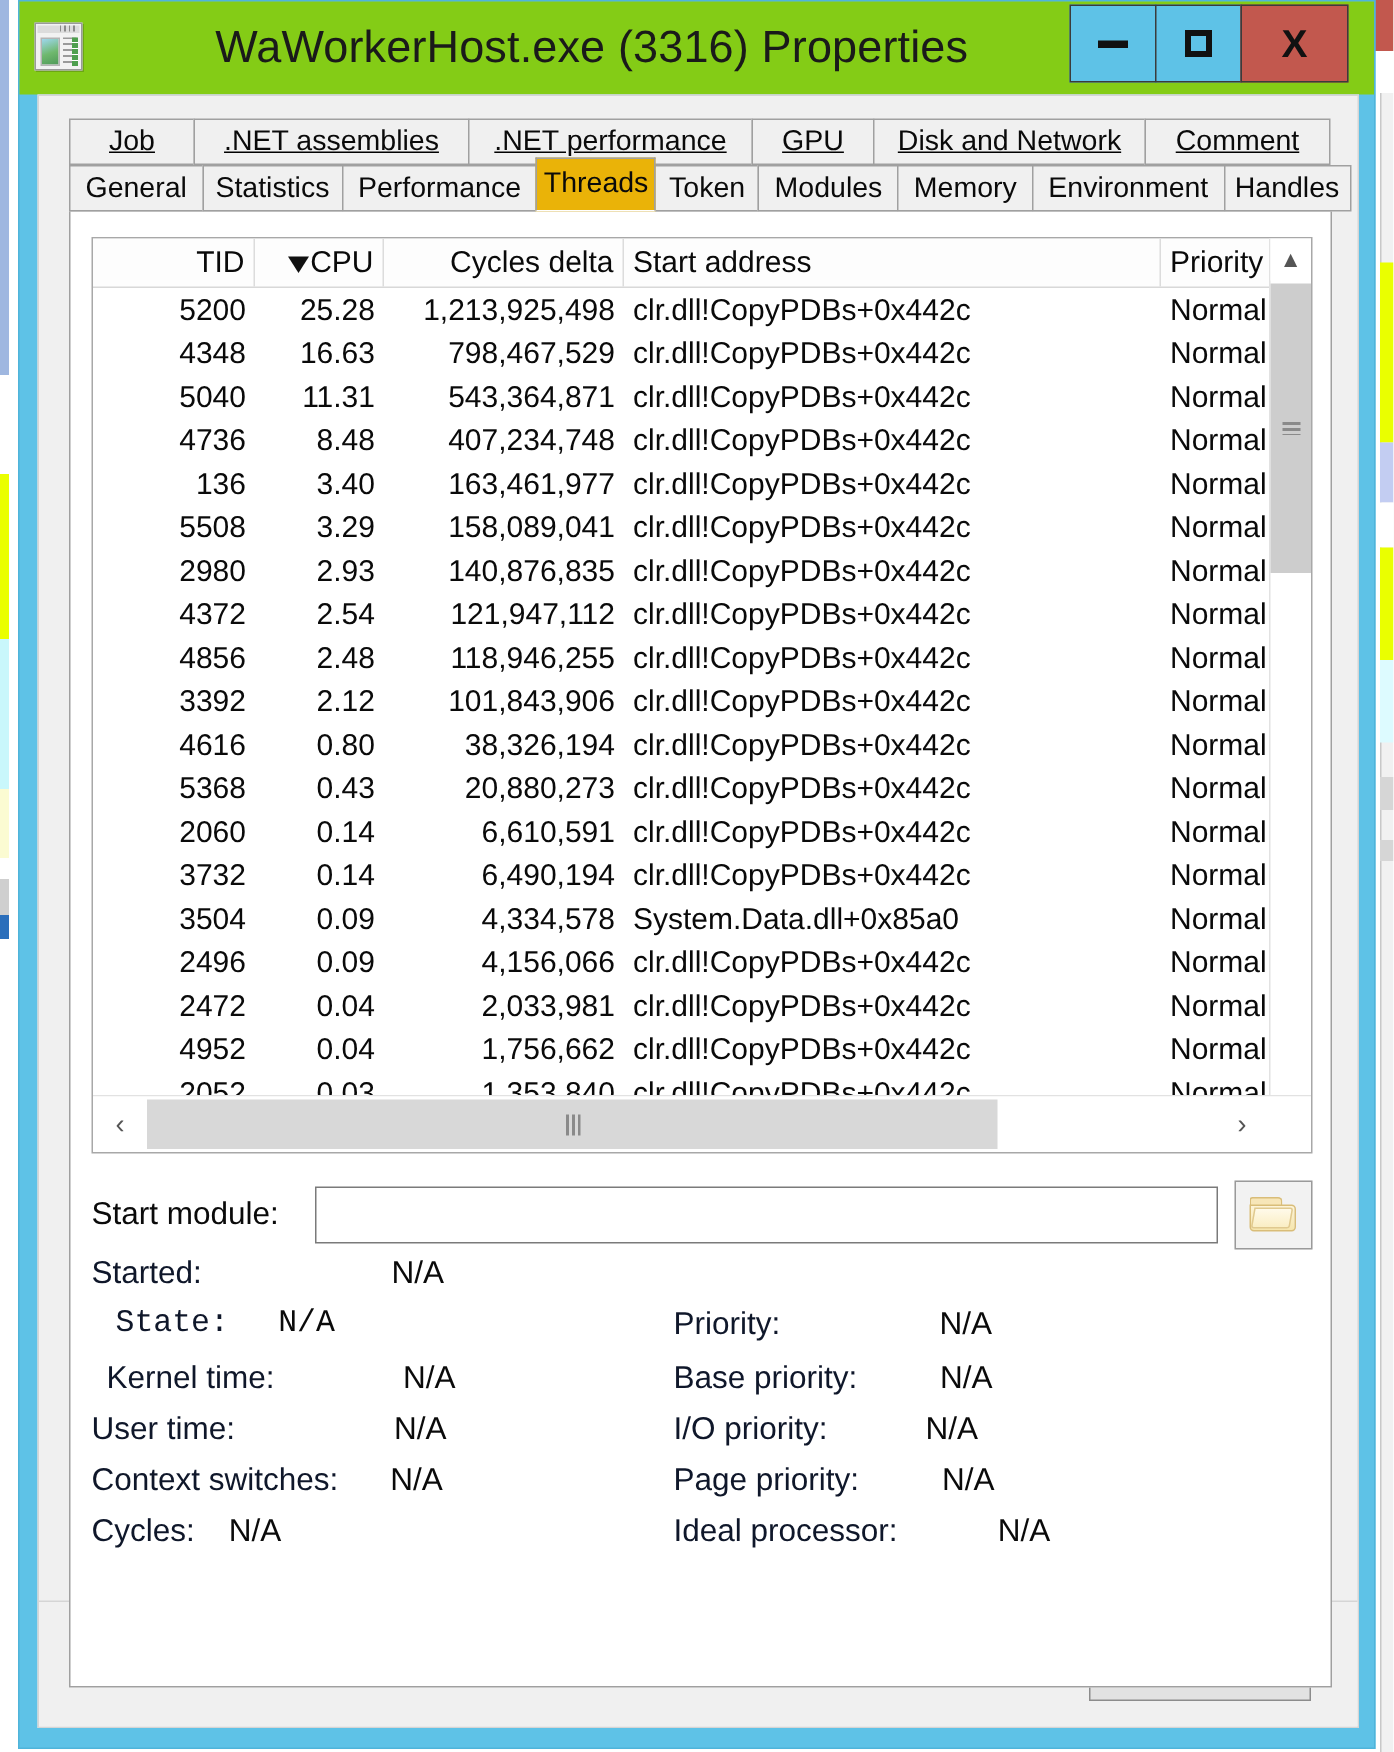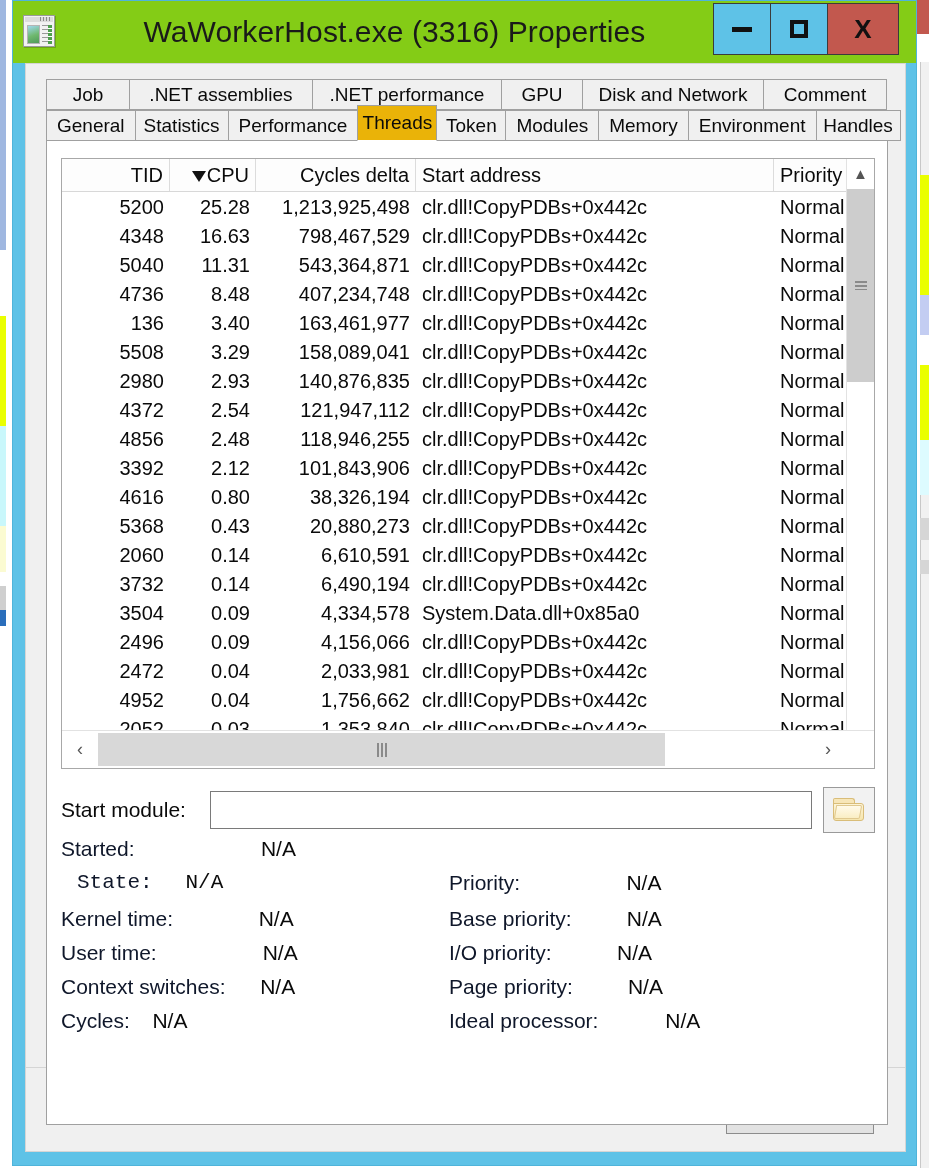--- a/index.html
+++ b/index.html
@@ -88,21 +88,21 @@
     position: absolute;
     left: 12px; top: 62px;
     width: 881px; height: 1089px;
     background: #f0f0f0;
     border: 1px solid #d5d5d5;
   }
 
   
   .tabstrip { position: absolute; left: 20px; top: 15px; width: 842px; }
   .tabrow { display: flex; }
-  .tabrow.row1 { height: 31px; }
+  .tabrow.row1 { height: 31px; text-decoration: underline; }
   .tabrow.row2 { height: 31px; position: relative; z-index: 3; }
   .tab {
     background: #f0f0f0;
     border: 1px solid #a0a0a0;
     margin-right: -1px;
     display: flex; align-items: center; justify-content: center;
     font-size: 19px;
     color: #0a0a0a;
     padding: 0 10px;
     white-space: nowrap;
@@ -598,21 +598,21 @@
 
         <div class="grid2" style="height:200px;" id="detgrid">
             <div class="dl-row" style="left: 0px; top: 0px;">
               <span class="dl-label">Started:</span>
               <span class="dl-value" style="margin-left: 126.4px;">N/A</span>
             </div>
             <div class="dl-row" style="left: 16px; top: 34px; font-family: Liberation Mono, monospace;">
               <span class="dl-label">State:</span>
               <span class="dl-value" style="margin-left: 32.8px;">N/A</span>
             </div>
-            <div class="dl-row" style="left: 0px; top: 70px;">
+            <div class="dl-row" style="left: 10px; top: 70px;">
               <span class="dl-label">Kernel time:</span>
               <span class="dl-value" style="margin-left: 85.6px;">N/A</span>
             </div>
             <div class="dl-row" style="left: 0px; top: 104px;">
               <span class="dl-label">User time:</span>
               <span class="dl-value" style="margin-left: 106px;">N/A</span>
             </div>
             <div class="dl-row" style="left: 0px; top: 138px;">
               <span class="dl-label">Context switches:</span>
               <span class="dl-value" style="margin-left: 34.6px;">N/A</span>

